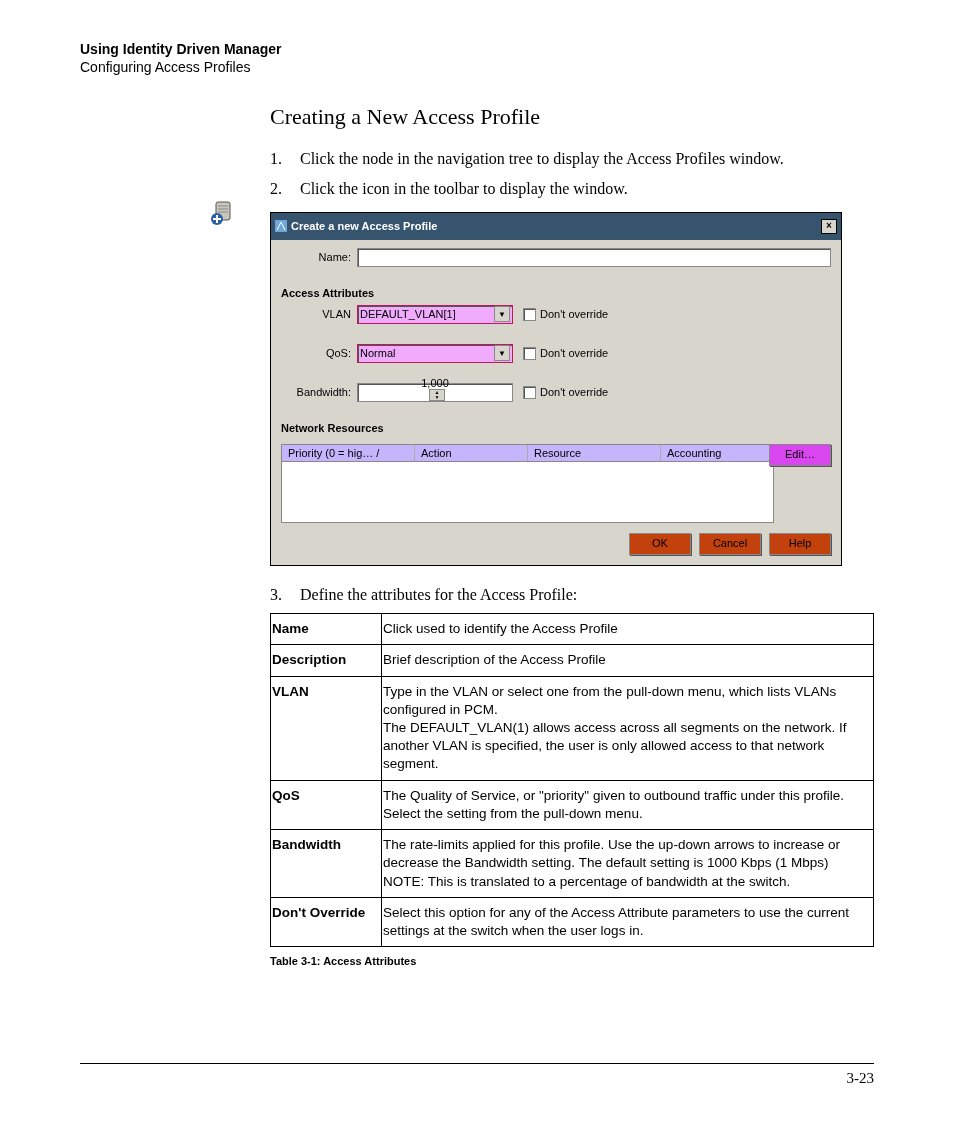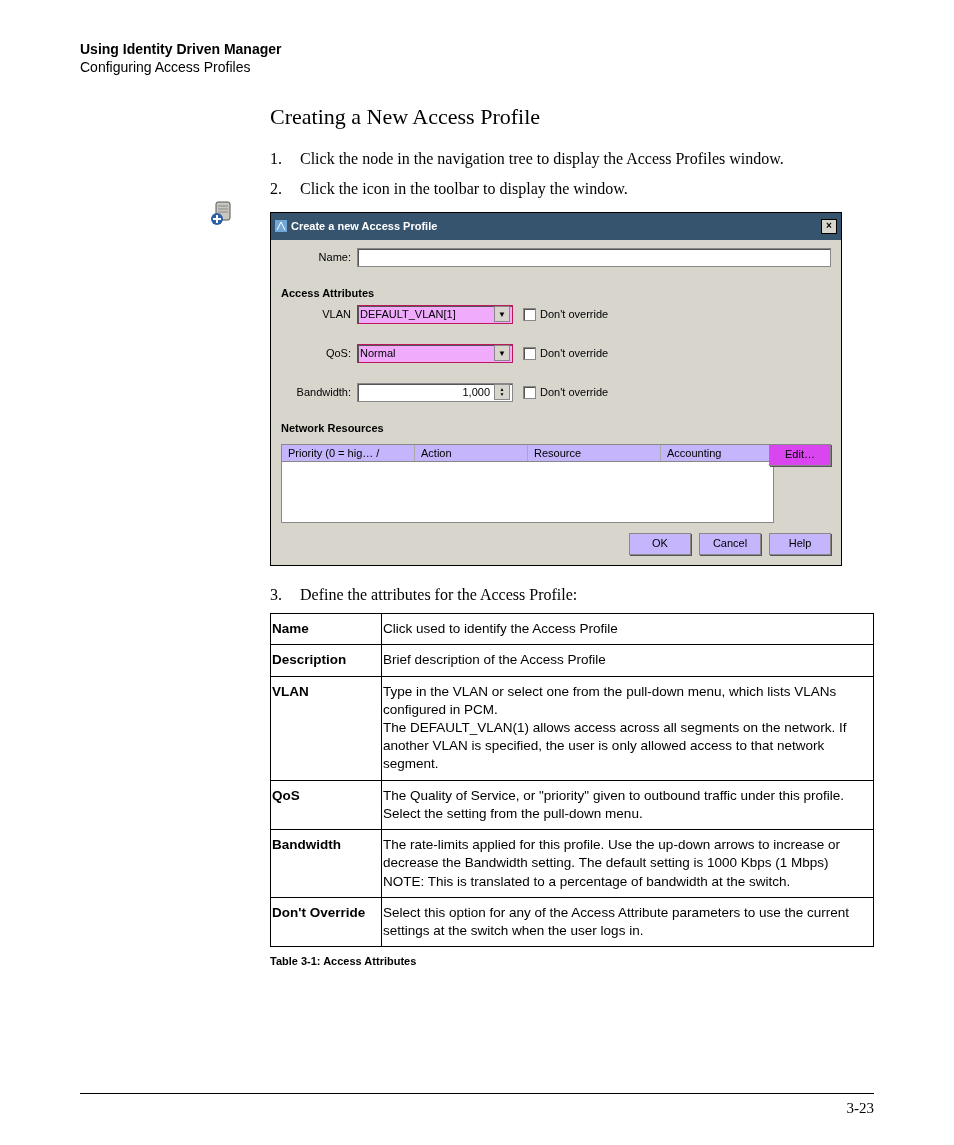--- a/index.html
+++ b/index.html
@@ -22,43 +22,43 @@
   .dlg .titlebar .tleft{display:flex;align-items:center;gap:4px;}
   .dlg .titlebar .closebtn{background:#d8d5cd;color:#000;border:1px solid #000;width:14px;height:13px;line-height:11px;text-align:center;font-weight:bold;font-size:10px;}
   .dlg .body{padding:8px 10px 10px 10px;}
   .dlg .row{display:flex;align-items:center;margin-bottom:20px;}
   .dlg .row label{width:70px;text-align:right;margin-right:6px;}
   .dlg .row .inp{flex:1;height:17px;background:#fff;border:1px solid #888;box-shadow:inset 1px 1px 0 #555;}
   .dlg .section{font-weight:bold;margin:6px 0 6px 0;}
   .dlg .attrs .row label{width:70px;}
   .dlg .combo{width:150px;height:17px;background:#f0abfc;border:1px solid #be185d;box-shadow:inset 1px 1px 0 #555;display:flex;align-items:center;padding:0 2px;justify-content:space-between;}
   .dlg .combo .arrow{width:14px;height:14px;background:#d8d5cd;border:1px solid #888;display:flex;align-items:center;justify-content:center;font-size:8px;}
-  .dlg .spin{width:150px;height:17px;background:#fff;border:1px solid #888;box-shadow:inset 1px 1px 0 #555;display:flex;align-items:center;justify-content:flex-end;padding:0 2px;}
+  .dlg .spin{width:150px;height:17px;background:#fff;border:1px solid #888;box-shadow:inset 1px 1px 0 #555;display:flex;align-items:center;justify-content:flex-end;padding:0 2px;flex-direction:column;}
   .dlg .spin .arrows{width:14px;height:14px;background:#d8d5cd;border:1px solid #888;margin-left:4px;display:flex;flex-direction:column;align-items:center;justify-content:center;font-size:5px;line-height:5px;}
   .dlg .chk{display:flex;align-items:center;gap:4px;margin-left:10px;}
   .dlg .chk .box{width:11px;height:11px;background:#fff;border:1px solid #888;box-shadow:inset 1px 1px 0 #555;}
   .dlg .listhdr{display:flex;background:#c4b5fd;border:1px solid #888;margin-top:4px;}
   .dlg .listhdr div{padding:2px 6px;border-right:1px solid #aaa;font-size:11px;}
   .dlg .listhdr .c1{width:120px;}
   .dlg .listhdr .c2{width:100px;}
   .dlg .listhdr .c3{width:120px;}
   .dlg .listhdr .c4{width:100px;border-right:none;}
   .dlg .listbody{height:60px;background:#fff;border:1px solid #888;border-top:none;}
   .dlg .editbtn-wrap{position:relative;}
   .dlg .editbtn{position:absolute;right:0;top:4px;width:60px;height:20px;background:#d946ef;border:1px solid #888;box-shadow:1px 1px 0 #555;font-size:11px;text-align:center;line-height:18px;}
   .dlg .btnrow{display:flex;justify-content:flex-end;gap:8px;margin-top:10px;}
-  .dlg .btn{width:60px;height:20px;background:#c4b5fd;border:1px solid #888;box-shadow:1px 1px 0 #555;font-size:11px;text-align:center;line-height:18px;}
+  .dlg .btn{width:60px;height:20px;background:#c2410c;border:1px solid #888;box-shadow:1px 1px 0 #555;font-size:11px;text-align:center;line-height:18px;}
 
   
   table.attr{border-collapse:collapse;width:100%;font-family:Arial,Helvetica,sans-serif;font-size:13.5px;margin-top:8px;}
   table.attr td{border:1px solid #000;padding:6px 1px;vertical-align:top;line-height:1.35;}
   table.attr td.k{font-weight:bold;width:108px;}
   .tblcap{font-family:Arial,Helvetica,sans-serif;font-weight:bold;font-size:11px;margin-top:8px;}
 
-  .footer{position:absolute;bottom:28px;left:80px;right:80px;border-top:1px solid #000;padding-top:6px;text-align:right;font-family:"Times New Roman",serif;font-size:15px;}
+  .footer{position:absolute;bottom:58px;left:80px;right:80px;border-top:1px solid #000;padding-top:6px;text-align:right;font-family:"Times New Roman",serif;font-size:15px;}
 </style>
 </head>
 <body>
 
 <div class="page">
   <div class="hdr">
     <div class="b">Using Identity Driven Manager</div>
     <div>Configuring Access Profiles</div>
   </div>
 

